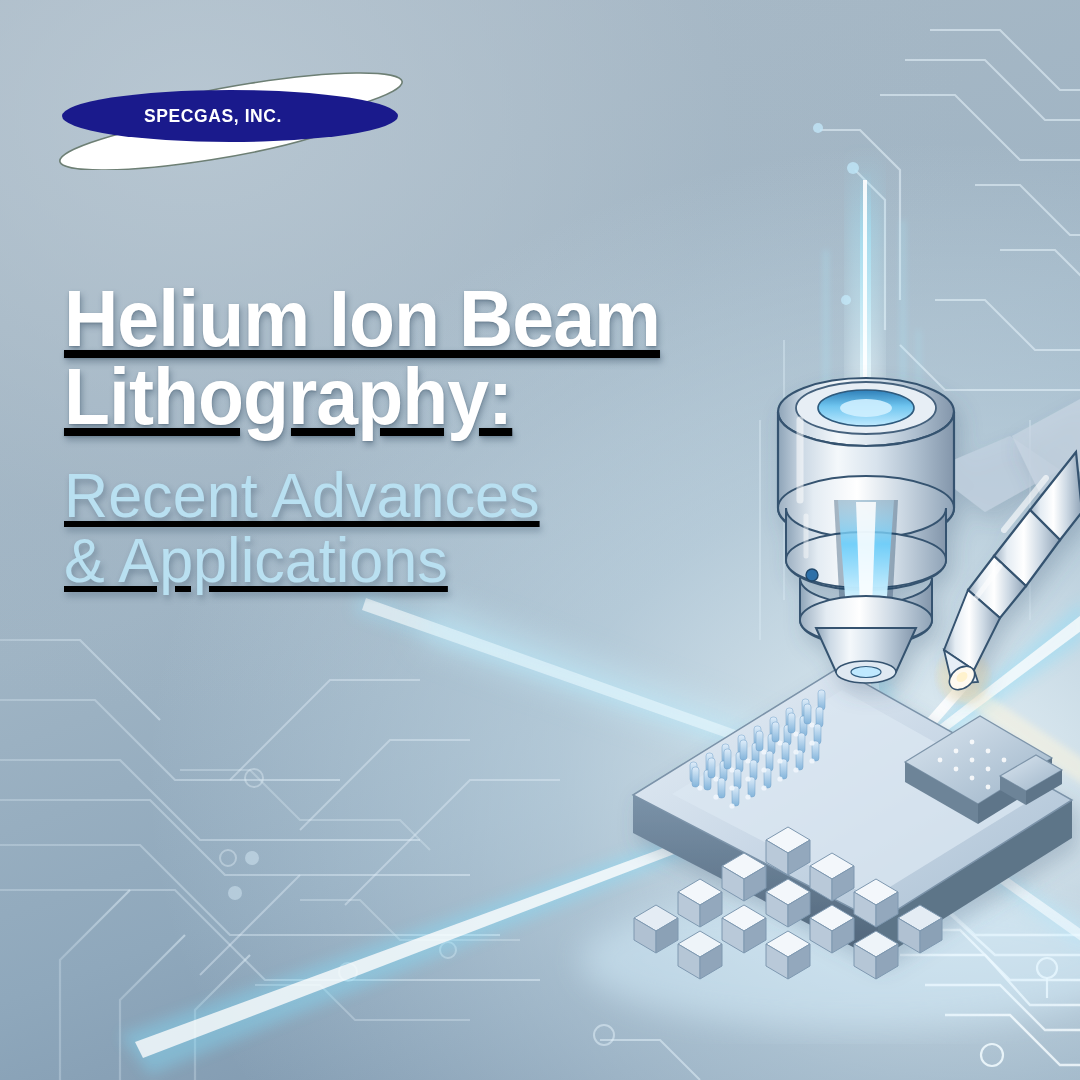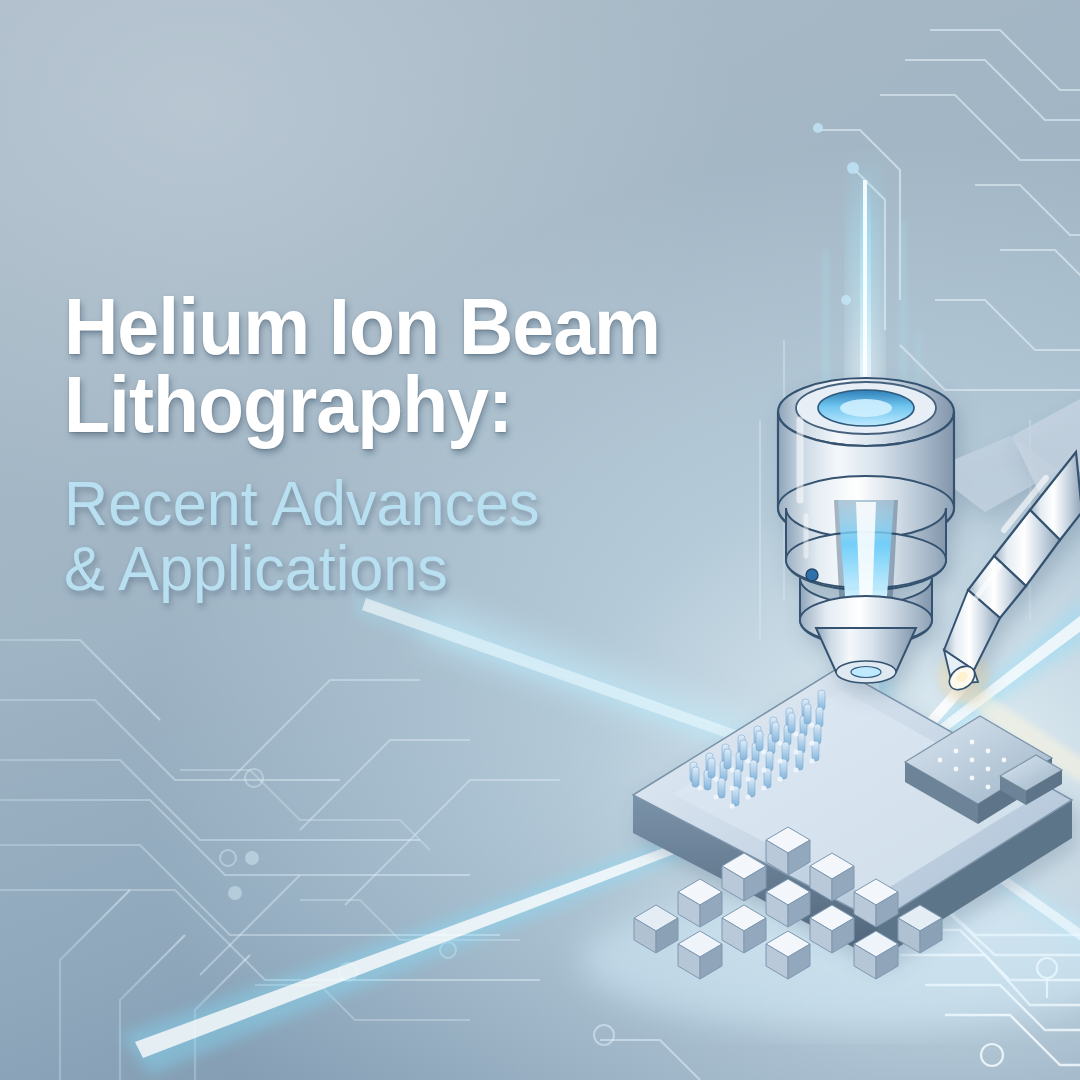--- a/index.html
+++ b/index.html
@@ -25,21 +25,21 @@
   .beams svg { width:100%; height:100%; display:block; }
 
   
   .logo {
     position:absolute; left:58px; top:60px;
     width:352px; height:110px;
   }
   .logo svg { width:100%; height:100%; display:block; }
 
   
-  .text-block { position:absolute; left:64px; top:288px; width:760px; }
+  .text-block { position:absolute; left:64px; top:280px; width:760px;text-decoration:underline; }
 
   .title {
     font-family:"Liberation Sans", sans-serif;
     font-weight:700;
     font-size:80px;
     line-height:0.98;
     letter-spacing:-1px;
     color:#ffffff;
     transform:scaleX(0.94);
     transform-origin:left center;
@@ -530,20 +530,34 @@
         <path d="M944 650 L952 684 L978 682 L974 670 Z" fill="#e6eef6" stroke="#35536f" stroke-width="1.8"></path>
         <ellipse cx="962" cy="678" rx="14" ry="10" transform="rotate(-38 962 678)" fill="#fffaf0" stroke="#35536f" stroke-width="1.6"></ellipse>
         <ellipse cx="962" cy="677" rx="6" ry="4.5" transform="rotate(-38 962 677)" fill="#fff2cd"></ellipse>
 
         <path d="M1046 478 L1004 530" stroke="#ffffff" stroke-width="6" opacity="0.6" stroke-linecap="round"></path>
         <path d="M1000 566 L976 598" stroke="#ffffff" stroke-width="5" opacity="0.55" stroke-linecap="round"></path>
       </g>
     </svg>
   </div>
 
+  <div class="logo">
+    <svg viewBox="0 0 352 110" aria-hidden="false">
+      <g>
+        <ellipse cx="196" cy="45" rx="150" ry="22" transform="rotate(-9 196 45)" fill="#ffffff" stroke="#6d7f74" stroke-width="1.6"></ellipse>
+      </g>
+      <g>
+        <ellipse cx="150" cy="78" rx="150" ry="22" transform="rotate(-9 150 78)" fill="#ffffff" stroke="#6d7f74" stroke-width="1.6"></ellipse>
+      </g>
+      <g>
+        <ellipse cx="172" cy="56" rx="168" ry="26" fill="#1a1a8c"></ellipse>
+      </g>
+      <text x="155" y="62" text-anchor="middle" font-family="Liberation Sans, sans-serif" font-size="17.5" font-weight="700" fill="#ffffff" letter-spacing="0.6" id="logo-text-node">SPECGAS, INC.</text>
+    </svg>
+  </div>
 
   <div class="text-block">
     <div class="title">Helium Ion Beam
 Lithography:</div>
     <div class="subtitle">Recent Advances
 &amp; Applications</div>
   </div>
 
 </div>
 

